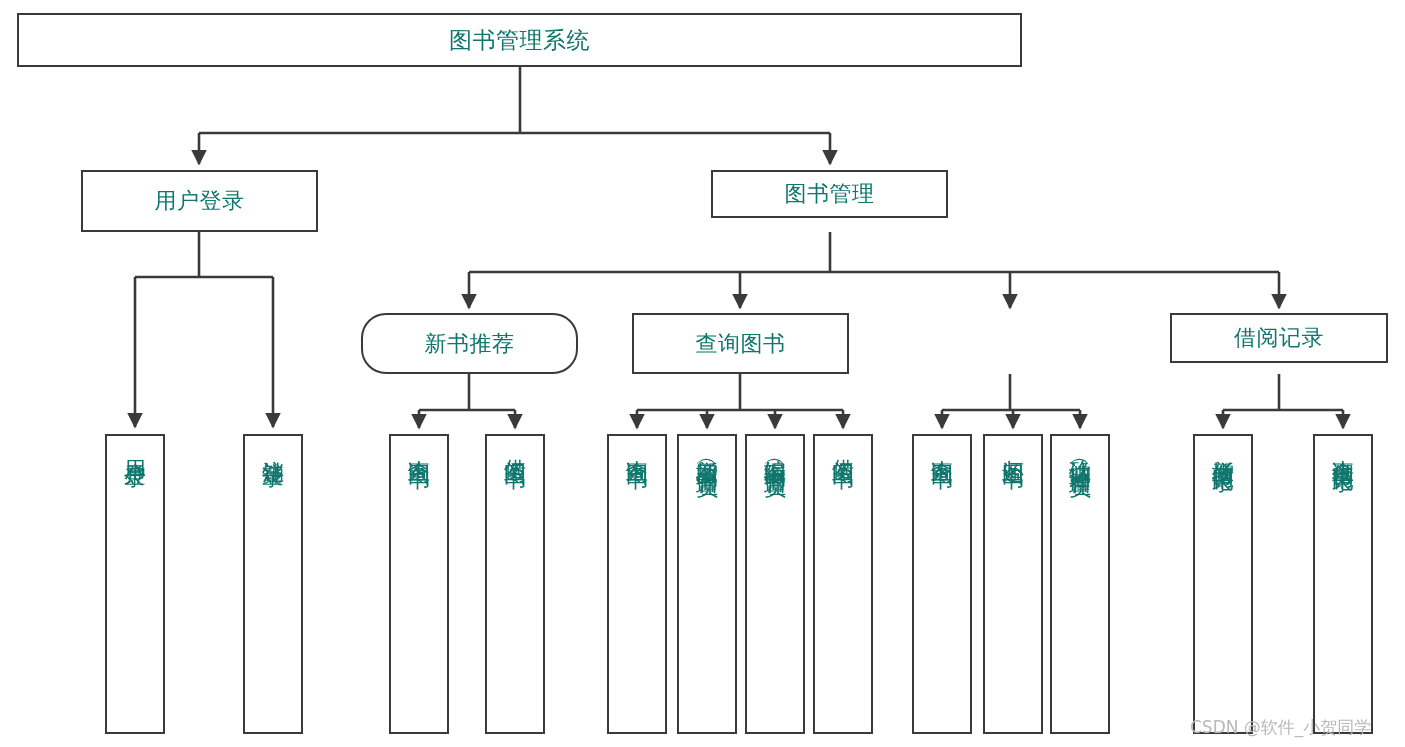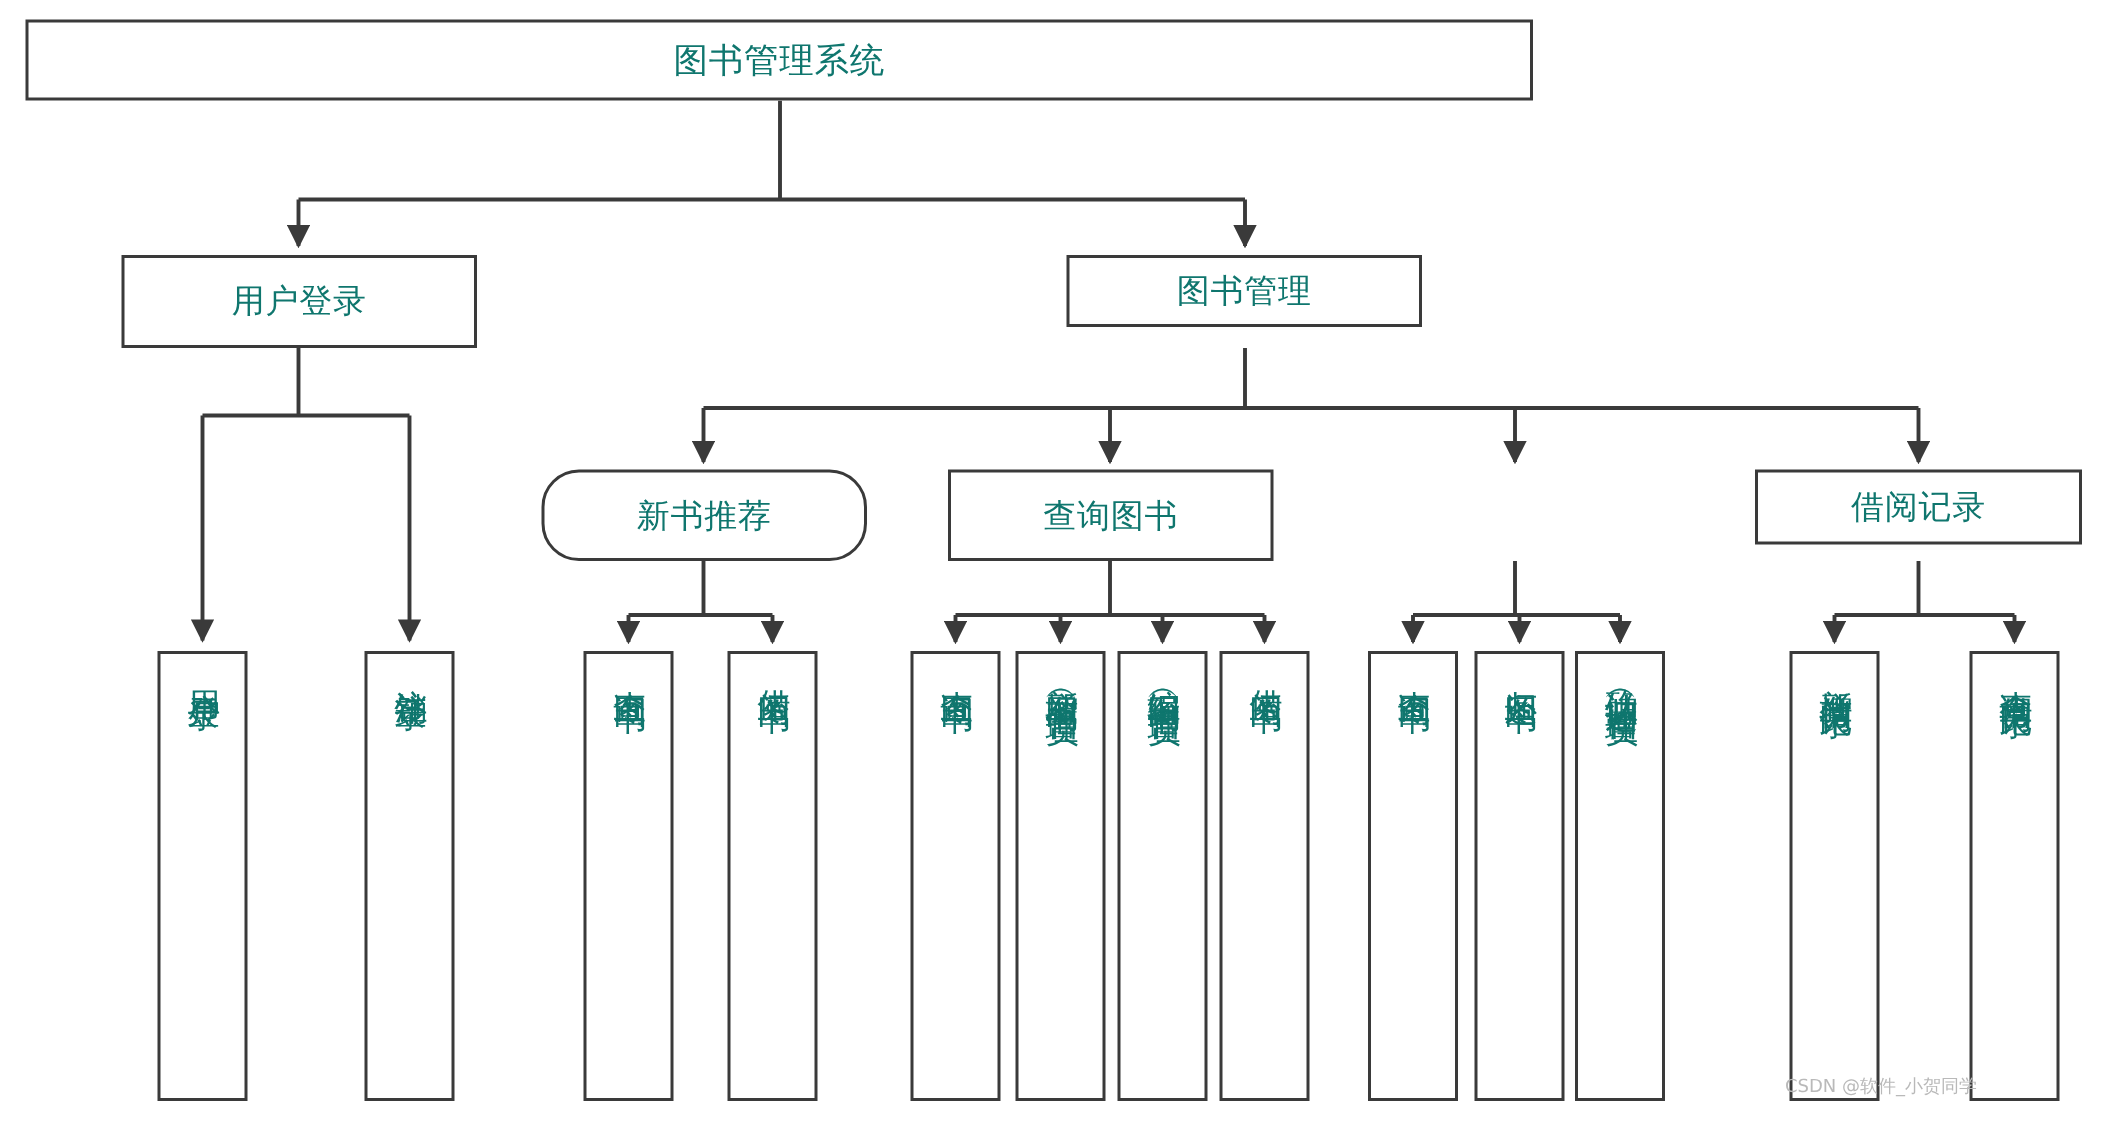--- a/index.html
+++ b/index.html
@@ -64,21 +64,21 @@
     font-size: 22px;
     line-height: 1.18;
     letter-spacing: 2.5px;
     white-space: nowrap;
     text-align: start;
   }
   .watermark {
     position: absolute;
     left: 1190px;
     top: 716px;
-    font-size: 12px;
+    font-size: 17px;
     color: #b9b9b9;
     white-space: nowrap;
     pointer-events: none;
     font-family: "DejaVu Sans", "Liberation Sans", sans-serif;
   }
 </style>
 </head>
 <body>
 
 <div id="diagram-root">

